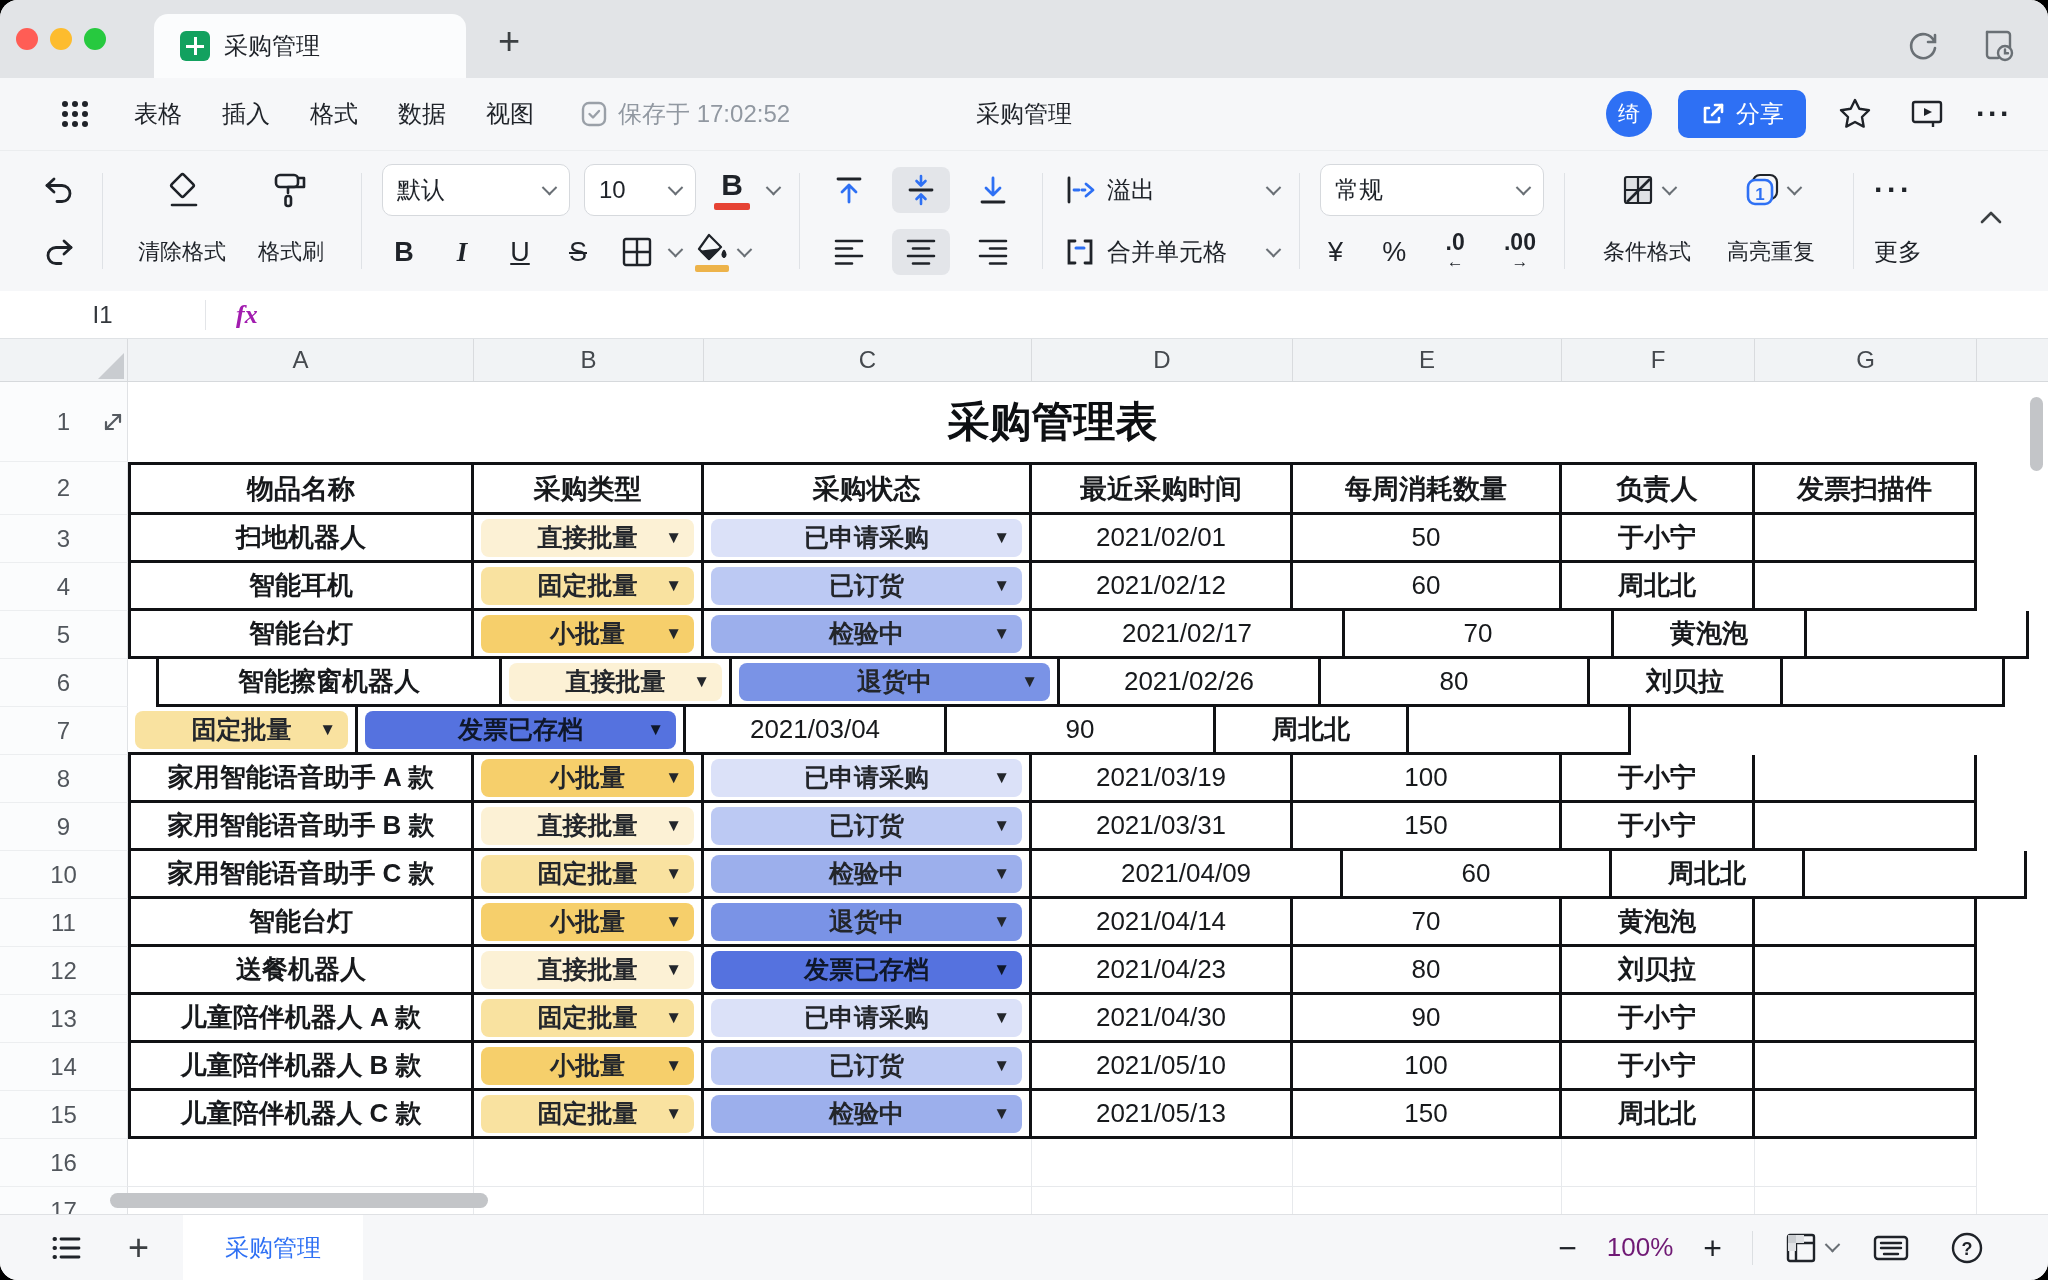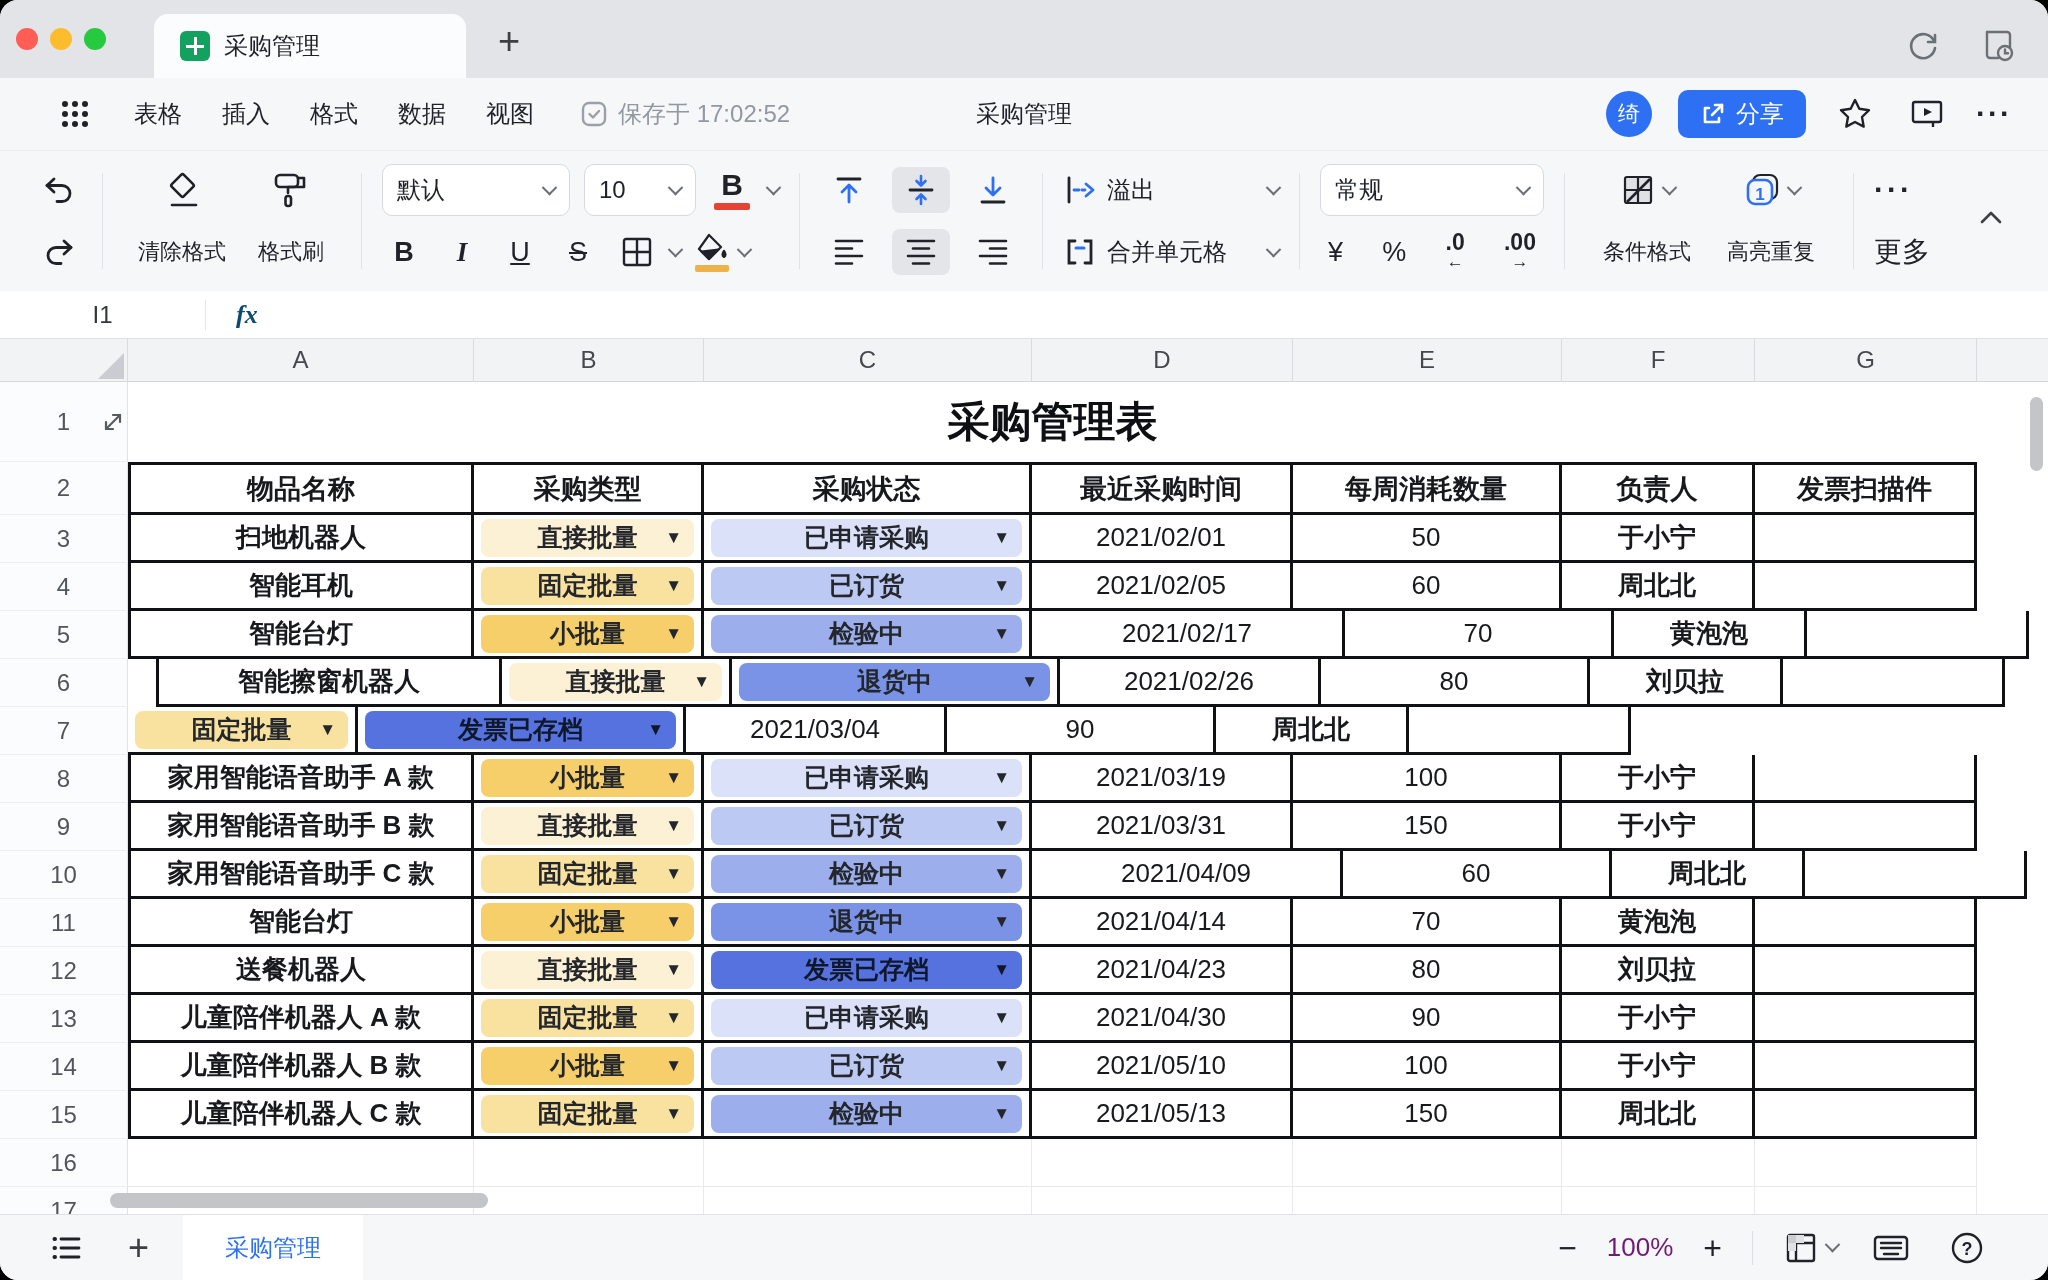--- a/index.html
+++ b/index.html
@@ -47,21 +47,21 @@
   .sel{background:#e3e5e9;border-radius:8px;}
   .numfmt{display:flex;flex-direction:column;align-items:center;font-size:23px;color:#1f2329;line-height:20px;font-weight:600;}
   .numfmt .arr{font-size:17px;font-weight:400;}
   .yen{font-size:27px;color:#1f2329;}
   .dots3{font-size:30px;font-weight:700;color:#1f2329;letter-spacing:3px;}
   .collapse{position:absolute;right:42px;top:56px;}
   
   .formulabar{height:47px;background:#fff;border-bottom:1px solid #dfe2e5;display:flex;align-items:center;flex:none;}
   .namebox{width:205px;text-align:center;font-size:24px;color:#33373c;flex:none;}
   .fbar-div{width:1px;height:30px;background:#e3e5e8;flex:none;}
-  .fx{margin-left:30px;font-size:26px;font-weight:700;font-style:italic;color:#0c4a6e;font-family:"Liberation Serif",serif;}
+  .fx{margin-left:30px;font-size:26px;font-weight:700;font-style:italic;color:#a21caf;font-family:"Liberation Serif",serif;}
   
   .sheet{position:relative;flex:1;background:#fff;overflow:hidden;}
   .colheaders{display:flex;height:42px;background:#f1f3f5;border-bottom:1px solid #d6d9dc;}
   .corner-cell{width:128px;position:relative;border-right:1px solid #d9dbde;box-sizing:border-box;flex:none;}
   .tri{position:absolute;right:3px;bottom:2px;width:0;height:0;border-left:26px solid transparent;border-bottom:26px solid #c9ccd0;}
   .col-h{border-right:1px solid #d9dbde;box-sizing:border-box;display:flex;align-items:center;justify-content:center;font-size:24px;color:#45494e;flex:none;}
   .grow{display:flex;}
   .rownum{width:128px;flex:none;background:#fbfcfd;border-right:1px solid #e0e2e5;border-bottom:1px solid #eceef0;box-sizing:border-box;display:flex;align-items:center;justify-content:center;font-size:24px;color:#51565c;position:relative;}
   .expand{position:absolute;right:2px;top:50%;transform:translateY(-50%);}
   .cell{box-sizing:border-box;display:flex;align-items:center;justify-content:center;flex:none;font-size:26px;color:#17191c;overflow:hidden;}
@@ -376,21 +376,21 @@
       <div class="tg-row" style="justify-content:center;">
           <span class="tlabel2">高亮重复</span>
         </div>
     </div>
     <div class="tdivider"></div>
     <div class="tgroup" style="width:90px;">
       <div class="tg-row" style="justify-content:flex-start;">
           <span class="dots3">···</span>
         </div>
       <div class="tg-row" style="justify-content:flex-start;">
-          <span class="tlabel2" style="font-size:28px;">更多</span>
+          <span class="tlabel2" style="font-size:24px;">更多</span>
         </div>
     </div>
     <span class="collapse">
       <svg width="30" height="22" viewBox="0 0 30 22" fill="none" stroke="#3c4043" stroke-width="2.6" stroke-linecap="round" stroke-linejoin="round">
           <path d="M6 15 L15 6 L24 15"></path>
         </svg>
     </span>
   </div>
 
   <div class="formulabar">
@@ -459,21 +459,21 @@
               <div class="chip-t">固定批量</div>
               <div class="chip-a">▼</div>
             </div>
           </div>
           <div class="cell tb" style="width: 328px;">
             <div class="chip" style="background: rgb(188, 201, 243);">
               <div class="chip-t">已订货</div>
               <div class="chip-a">▼</div>
             </div>
           </div>
-          <div class="cell tb" style="width: 261px;">2021/02/05</div>
+          <div class="cell tb" style="width: 261px;">2021/02/12</div>
           <div class="cell tb" style="width: 269px;">60</div>
           <div class="cell tb cowner" style="width: 193px;">周北北</div>
           <div class="cell tb" style="width: 222px;"></div>
         </div>
         <div class="grow" style="height: 48px;">
           <div class="rownum">5</div>
           <div class="cell tb first cname" style="width: 346px;">智能台灯</div>
           <div class="cell tb" style="width: 230px;">
             <div class="chip" style="background: rgb(246, 207, 107);">
               <div class="chip-t">小批量</div>

